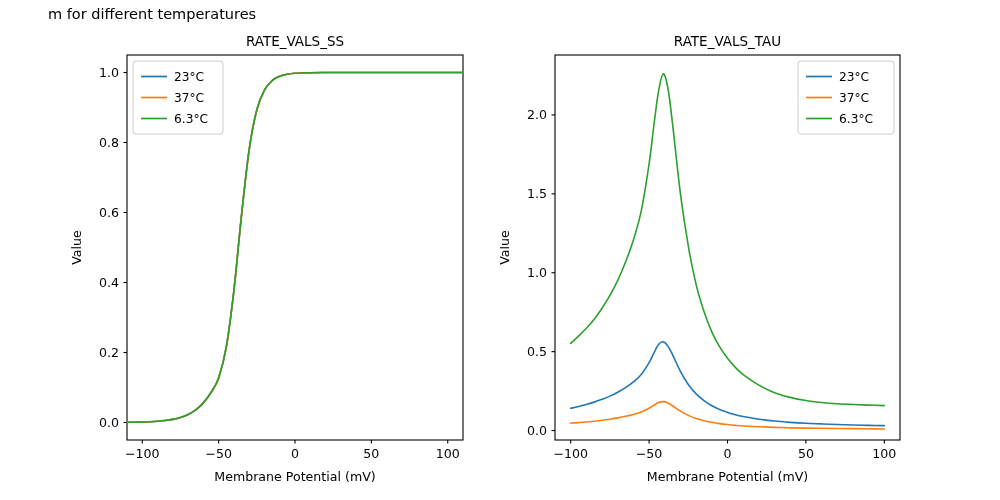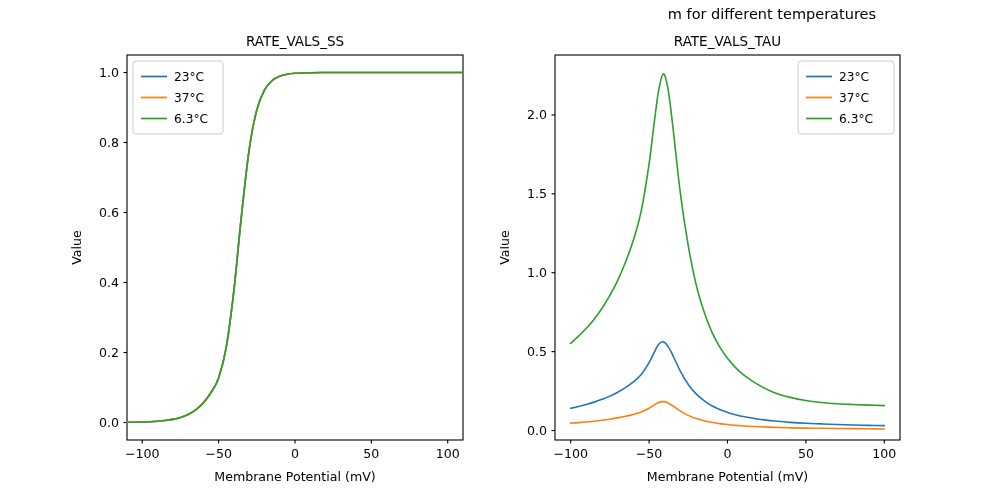--- a/index.html
+++ b/index.html
@@ -18,23 +18,24 @@
     position: relative;
     width: 1000px;
     height: 500px;
     background: #ffffff;
   }
   .suptitle {
     position: absolute;
     top: 6px;
     left: 0;
     width: 876px;
-    text-align: right;
+    text-align: left;
     font-size: 14.5px;
     color: #000000;
+    padding-left: 48px;
   }
   .panel {
     position: absolute;
     top: 0;
     height: 500px;
   }
   #panel-left { left: 0; width: 500px; }
   #panel-right { left: 500px; width: 500px; }
   svg { display: block; }
   .axis-line {

